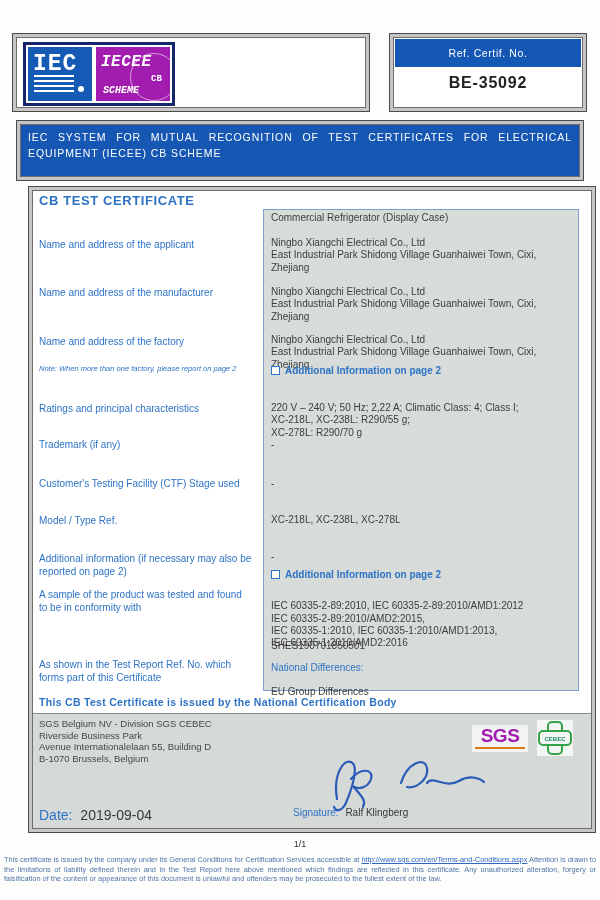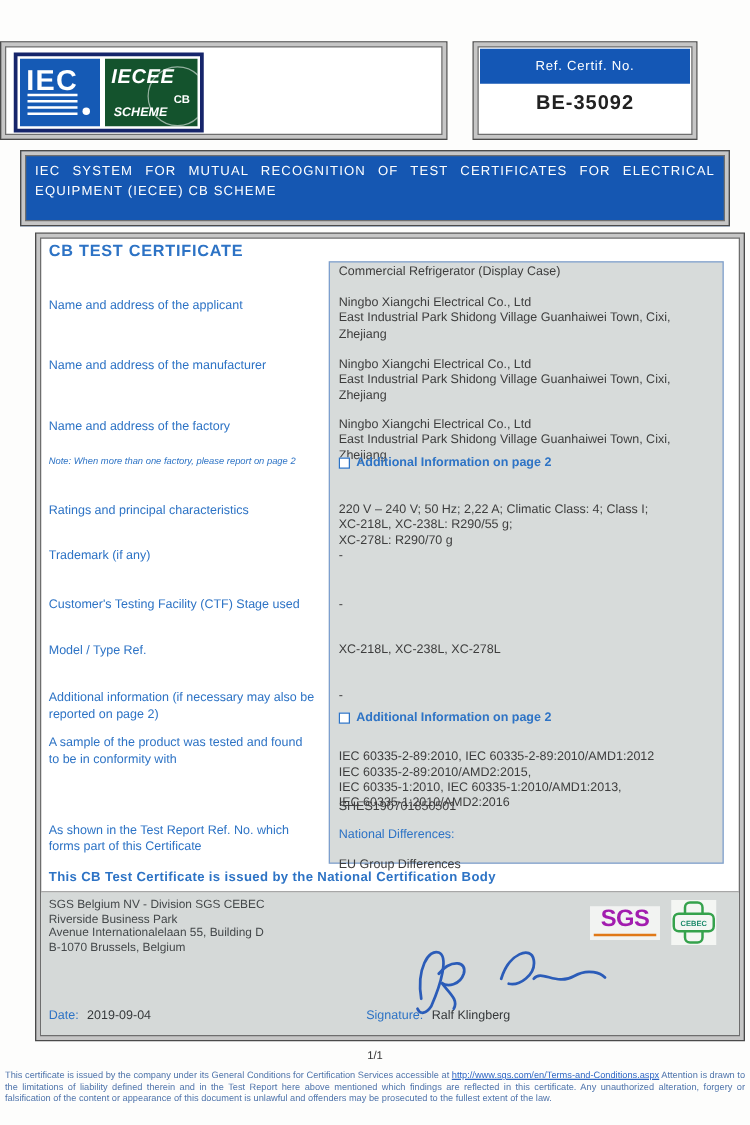--- a/index.html
+++ b/index.html
@@ -6,36 +6,36 @@
   body {
     width:600px; height:900px; background:#fdfdfc; position:relative;
     font-family:"Liberation Sans", sans-serif; color:#3d3d3d;
   }
   .frame {
     position:absolute; background:#fff;
     border:1px solid #4a4a4a;
     box-shadow: inset 0 0 0 3px #c6c6c6, inset 0 0 0 4px #6e6e6e;
   }
   
-  .hdr-left { left:0; top:33px; width:358px; height:79px; }
+  .hdr-left { left:12px; top:33px; width:358px; height:79px;font-family:Liberation Mono, monospace; }
   .logo-unit { position:absolute; left:10px; top:8px; width:152px; height:64px;
     background:#16256b; padding:3px; display:flex; gap:4px; }
   .logo-unit .inner { background:#fff; display:flex; gap:4px; padding:2px; width:100%; }
   .iec-box { background:#155ab5; width:64px; height:100%; position:relative; color:#fff; }
   .iec-text { font-size:23px; font-weight:bold; letter-spacing:1px; position:absolute; left:5px; top:4px; }
   .iec-lines { position:absolute; left:6px; bottom:9px; width:40px; }
   .iec-lines div { height:2px; background:#fff; margin-top:3px; }
   .iec-dot { position:absolute; right:8px; bottom:9px; width:6px; height:6px; border-radius:50%; background:#fff; }
-  .iecee-box { background:#14532d; flex:1; height:100%; position:relative; color:#fff; overflow:hidden; }
+  .iecee-box { background:#a21caf; flex:1; height:100%; position:relative; color:#fff; overflow:hidden; }
   .iecee-globe { position:absolute; right:-8px; top:6px; width:48px; height:48px; border-radius:50%;
     border:1px solid rgba(255,255,255,.55); }
   .iecee-t1 { position:absolute; left:5px; top:6px; font-size:16px; font-weight:bold; font-style:italic; letter-spacing:.5px; }
   .iecee-t2 { position:absolute; left:7px; top:27px; font-size:9px; font-weight:bold;margin-left:48px; }
   .iecee-t3 { position:absolute; left:7px; top:38px; font-size:10px; font-weight:bold; font-style:italic; }
-  .hdr-right { left:378px; top:33px; width:180px; height:79px; }
+  .hdr-right { left:389px; top:33px; width:198px; height:79px; }
   .ref-bar { position:absolute; left:5px; top:5px; right:5px; height:28px; background:#1457b5;
     color:#fff; font-size:10.5px; text-align:center; line-height:28px; letter-spacing:.6px; }
   .ref-val { position:absolute; left:0; top:40px; width:100%; text-align:center;
     font-size:16px; font-weight:bold; color:#222; letter-spacing:.8px; }
   
   .banner { left:16px; top:120px; width:568px; height:61px; background:#1557b2;
     box-shadow: inset 0 0 0 3px #c6c6c6, inset 0 0 0 4px #6e6e6e; }
   .banner-text { position:absolute; left:11px; top:8px; right:11px; color:#fff;
     font-size:10.5px; letter-spacing:.9px; line-height:16px; text-align:justify; }
   
@@ -59,21 +59,21 @@
   .divider { position:absolute; left:4px; right:4px; top:526px; height:1px; background:#8b8b8b; }
   .bottom-gray { position:absolute; left:4px; right:4px; top:527px; bottom:4px; background:#d5d9d8; }
   .ncb { position:absolute; left:10px; top:531px; font-size:9.5px; color:#44484a;
     line-height:11.5px; white-space:pre-line; }
   .sgs-logo { position:absolute; left:443px; top:538px; width:56px; height:27px; background:#f2f3f2;
     text-align:center; }
   .sgs-text { font-size:19px; font-weight:bold; color:#a21caf; letter-spacing:-.5px; line-height:22px; }
   .sgs-underline { height:2px; background:#e07818; margin:0 3px; }
   .cebec-logo { position:absolute; left:508px; top:533px; width:36px; height:36px; background:#f4f6f3; }
   .sig-svg { position:absolute; left:292px; top:568px; }
-  .date-row { position:absolute; left:10px; top:620px; font-size:10px; }
+  .date-row { position:absolute; left:10px; top:620px; font-size:14px; }
   .sig-row { position:absolute; left:264px; top:620px; font-size:10px; }
   .fld-label { color:#2d73c5; }
   .fld-value { color:#35383a; margin-left:4px; }
   
   .pageno { position:absolute; left:0; top:839px; width:100%; text-align:center; font-size:9px; color:#333; }
   .footer { position:absolute; left:4px; top:855px; width:592px; font-size:7.4px;
     color:#4f74ab; line-height:9.6px; text-align:justify; }
   .footer a { color:#2e66c4; text-decoration:underline; }
 </style>
 </head>

